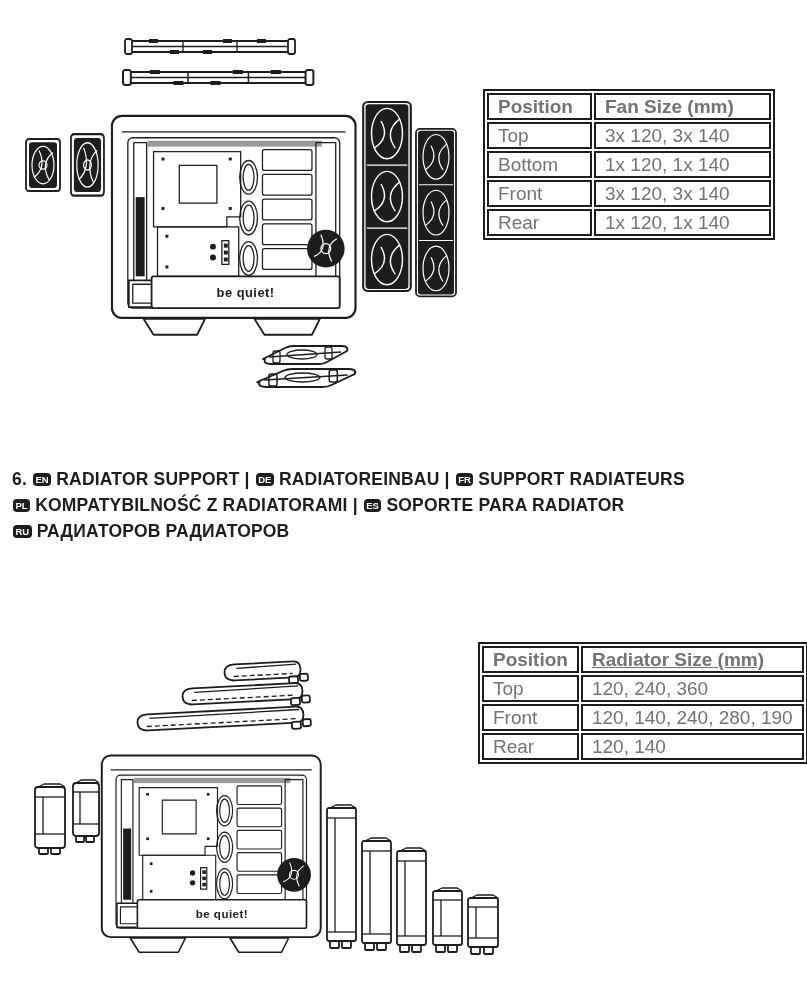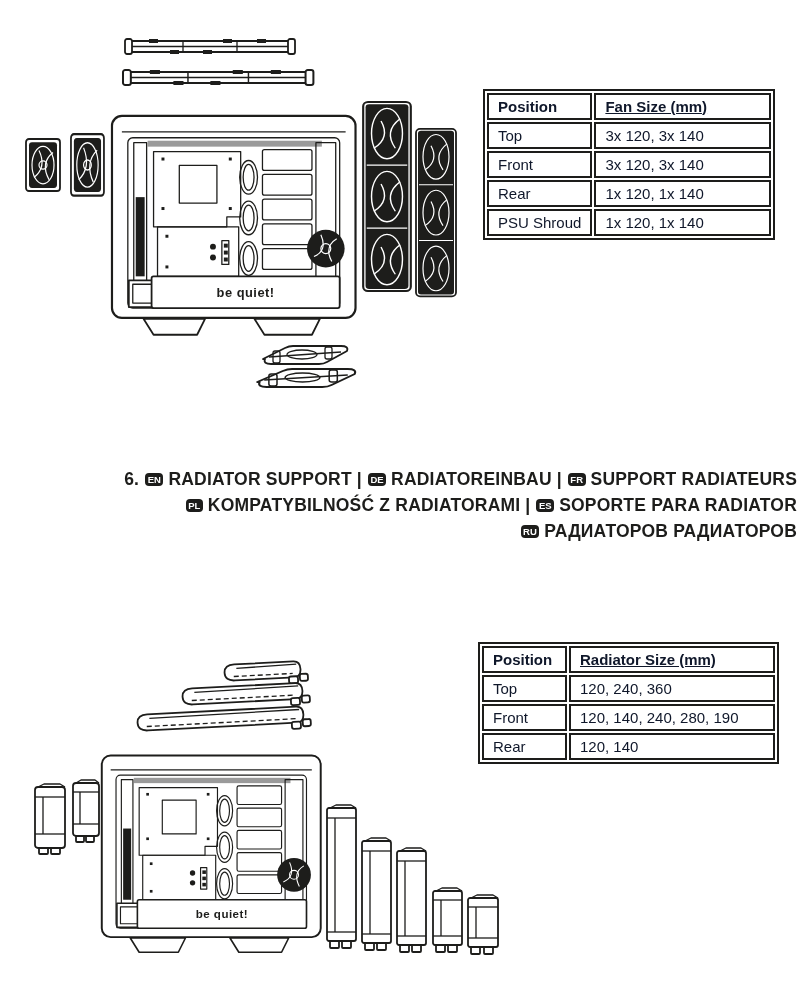--- a/index.html
+++ b/index.html
@@ -15,33 +15,33 @@
   .s15 { stroke:#1d1d1b; stroke-width:1.8; fill:#fff; stroke-linejoin:round; }
   .s1  { stroke:#1d1d1b; stroke-width:1.3; fill:none; stroke-linejoin:round; }
   .dk  { fill:#1d1d1b; stroke:none; }
   .wln { stroke:#fff; fill:none; stroke-width:1.2; }
   text.logo { font:700 13px "Liberation Sans", sans-serif; letter-spacing:.5px;
               fill:#1d1d1b; stroke:none; }
 
   
   table.spec { position:absolute; border-collapse:separate; border-spacing:2px;
                border:2px solid #1d1d1b; background:#fff;
-               font-size:15px; line-height:18px; color:#0f172a; }
+               font-size:19px; line-height:18px; color:#737373; }
   table.spec th, table.spec td { border:2px solid #1d1d1b; padding:2.5px 9px;
                text-align:left; vertical-align:middle; white-space:nowrap; }
   table.spec th { font-weight:700; }
   #fanTable { left:483px; top:89px; }
-  #fanTable .c1 { width:83px; }  #fanTable .c2 { width:155px;text-decoration:underline; }
+  #fanTable .c1 { width:83px; }  #fanTable .c2 { width:155px; }
   #radTable { left:478px; top:642px; }
   #radTable .c1 { width:63px; }  #radTable .c2 { width:184px;text-decoration:underline; }
 
   
-  .heading { position:absolute; left:35px; top:466px; width:762px;
+  .heading { position:absolute; left:12px; top:466px; width:762px;
              font-size:17.5px; font-weight:700; line-height:26px;
-             letter-spacing:.2px; color:#1d1d1b;text-align:right; }
+             letter-spacing:.2px; color:#1d1d1b; }
   .heading .lang { display:inline-block; background:#1d1d1b; color:#fff;
              font-size:9.5px; font-weight:700; line-height:13px; letter-spacing:0;
              padding:0 2.5px; border-radius:4px; vertical-align:2.5px;
              margin:0 5px 0 1px; }
   .heading .hno { margin-right:5px; }
   .heading .sep { padding:0 5px; }
 </style>
 </head>
 <body>
 
@@ -171,29 +171,29 @@
         <th class="c1">Position</th>
         <th class="c2">Fan Size (mm)</th>
       </tr>
     </thead>
     <tbody>
       <tr>
         <td>Top</td>
         <td>3x 120, 3x 140</td>
       </tr>
       <tr>
+        <td>Bottom</td>
+        <td>1x 120, 1x 140</td>
+      </tr>
+      <tr>
         <td>Front</td>
         <td>3x 120, 3x 140</td>
       </tr>
       <tr>
         <td>Rear</td>
-        <td>1x 120, 1x 140</td>
-      </tr>
-      <tr>
-        <td>PSU Shroud</td>
         <td>1x 120, 1x 140</td>
       </tr>
     </tbody>
   </table>
 
   <div class="heading">
     <span class="hno">6.</span><span class="lang">EN</span><span>RADIATOR SUPPORT</span><span class="sep">|</span><span class="lang">DE</span><span>RADIATOREINBAU</span><span class="sep">|</span><span class="lang">FR</span><span>SUPPORT RADIATEURS</span><br>
     <span class="lang">PL</span><span>KOMPATYBILNOŚĆ Z RADIATORAMI</span><span class="sep">|</span><span class="lang">ES</span><span>SOPORTE PARA RADIATOR</span><br>
     <span class="lang">RU</span><span>РАДИАТОРОВ РАДИАТОРОВ</span>
   </div>

